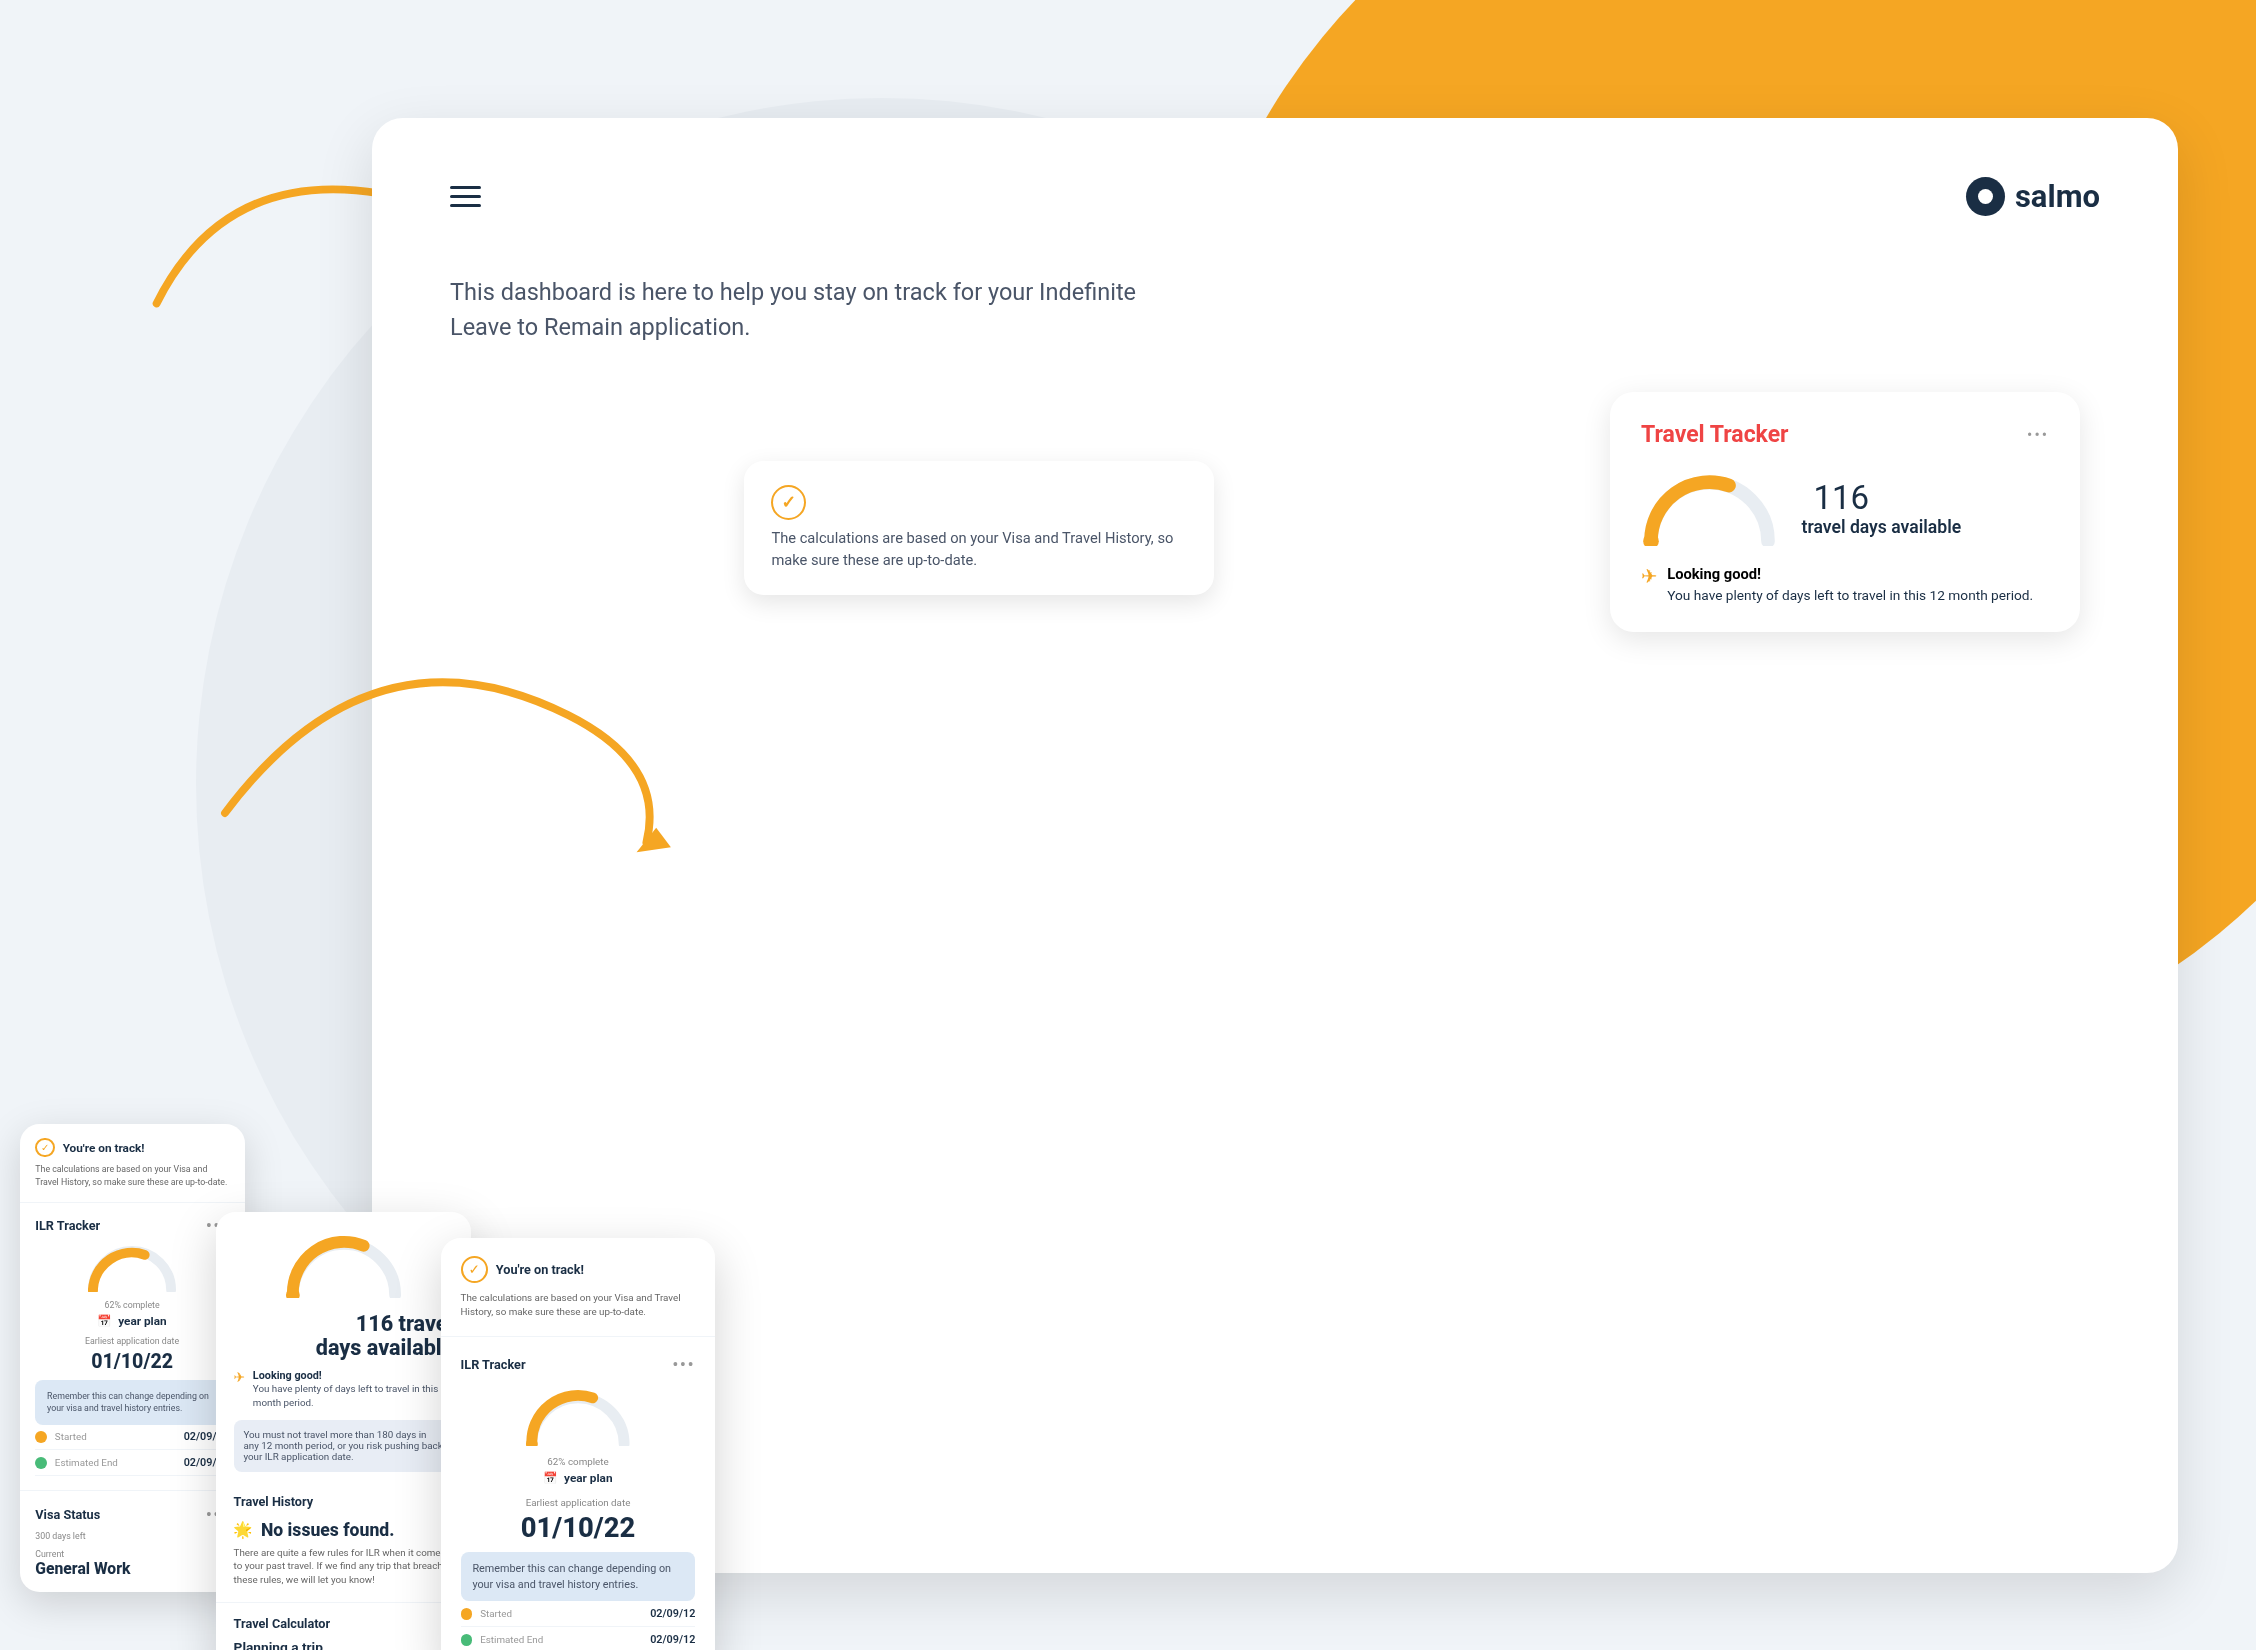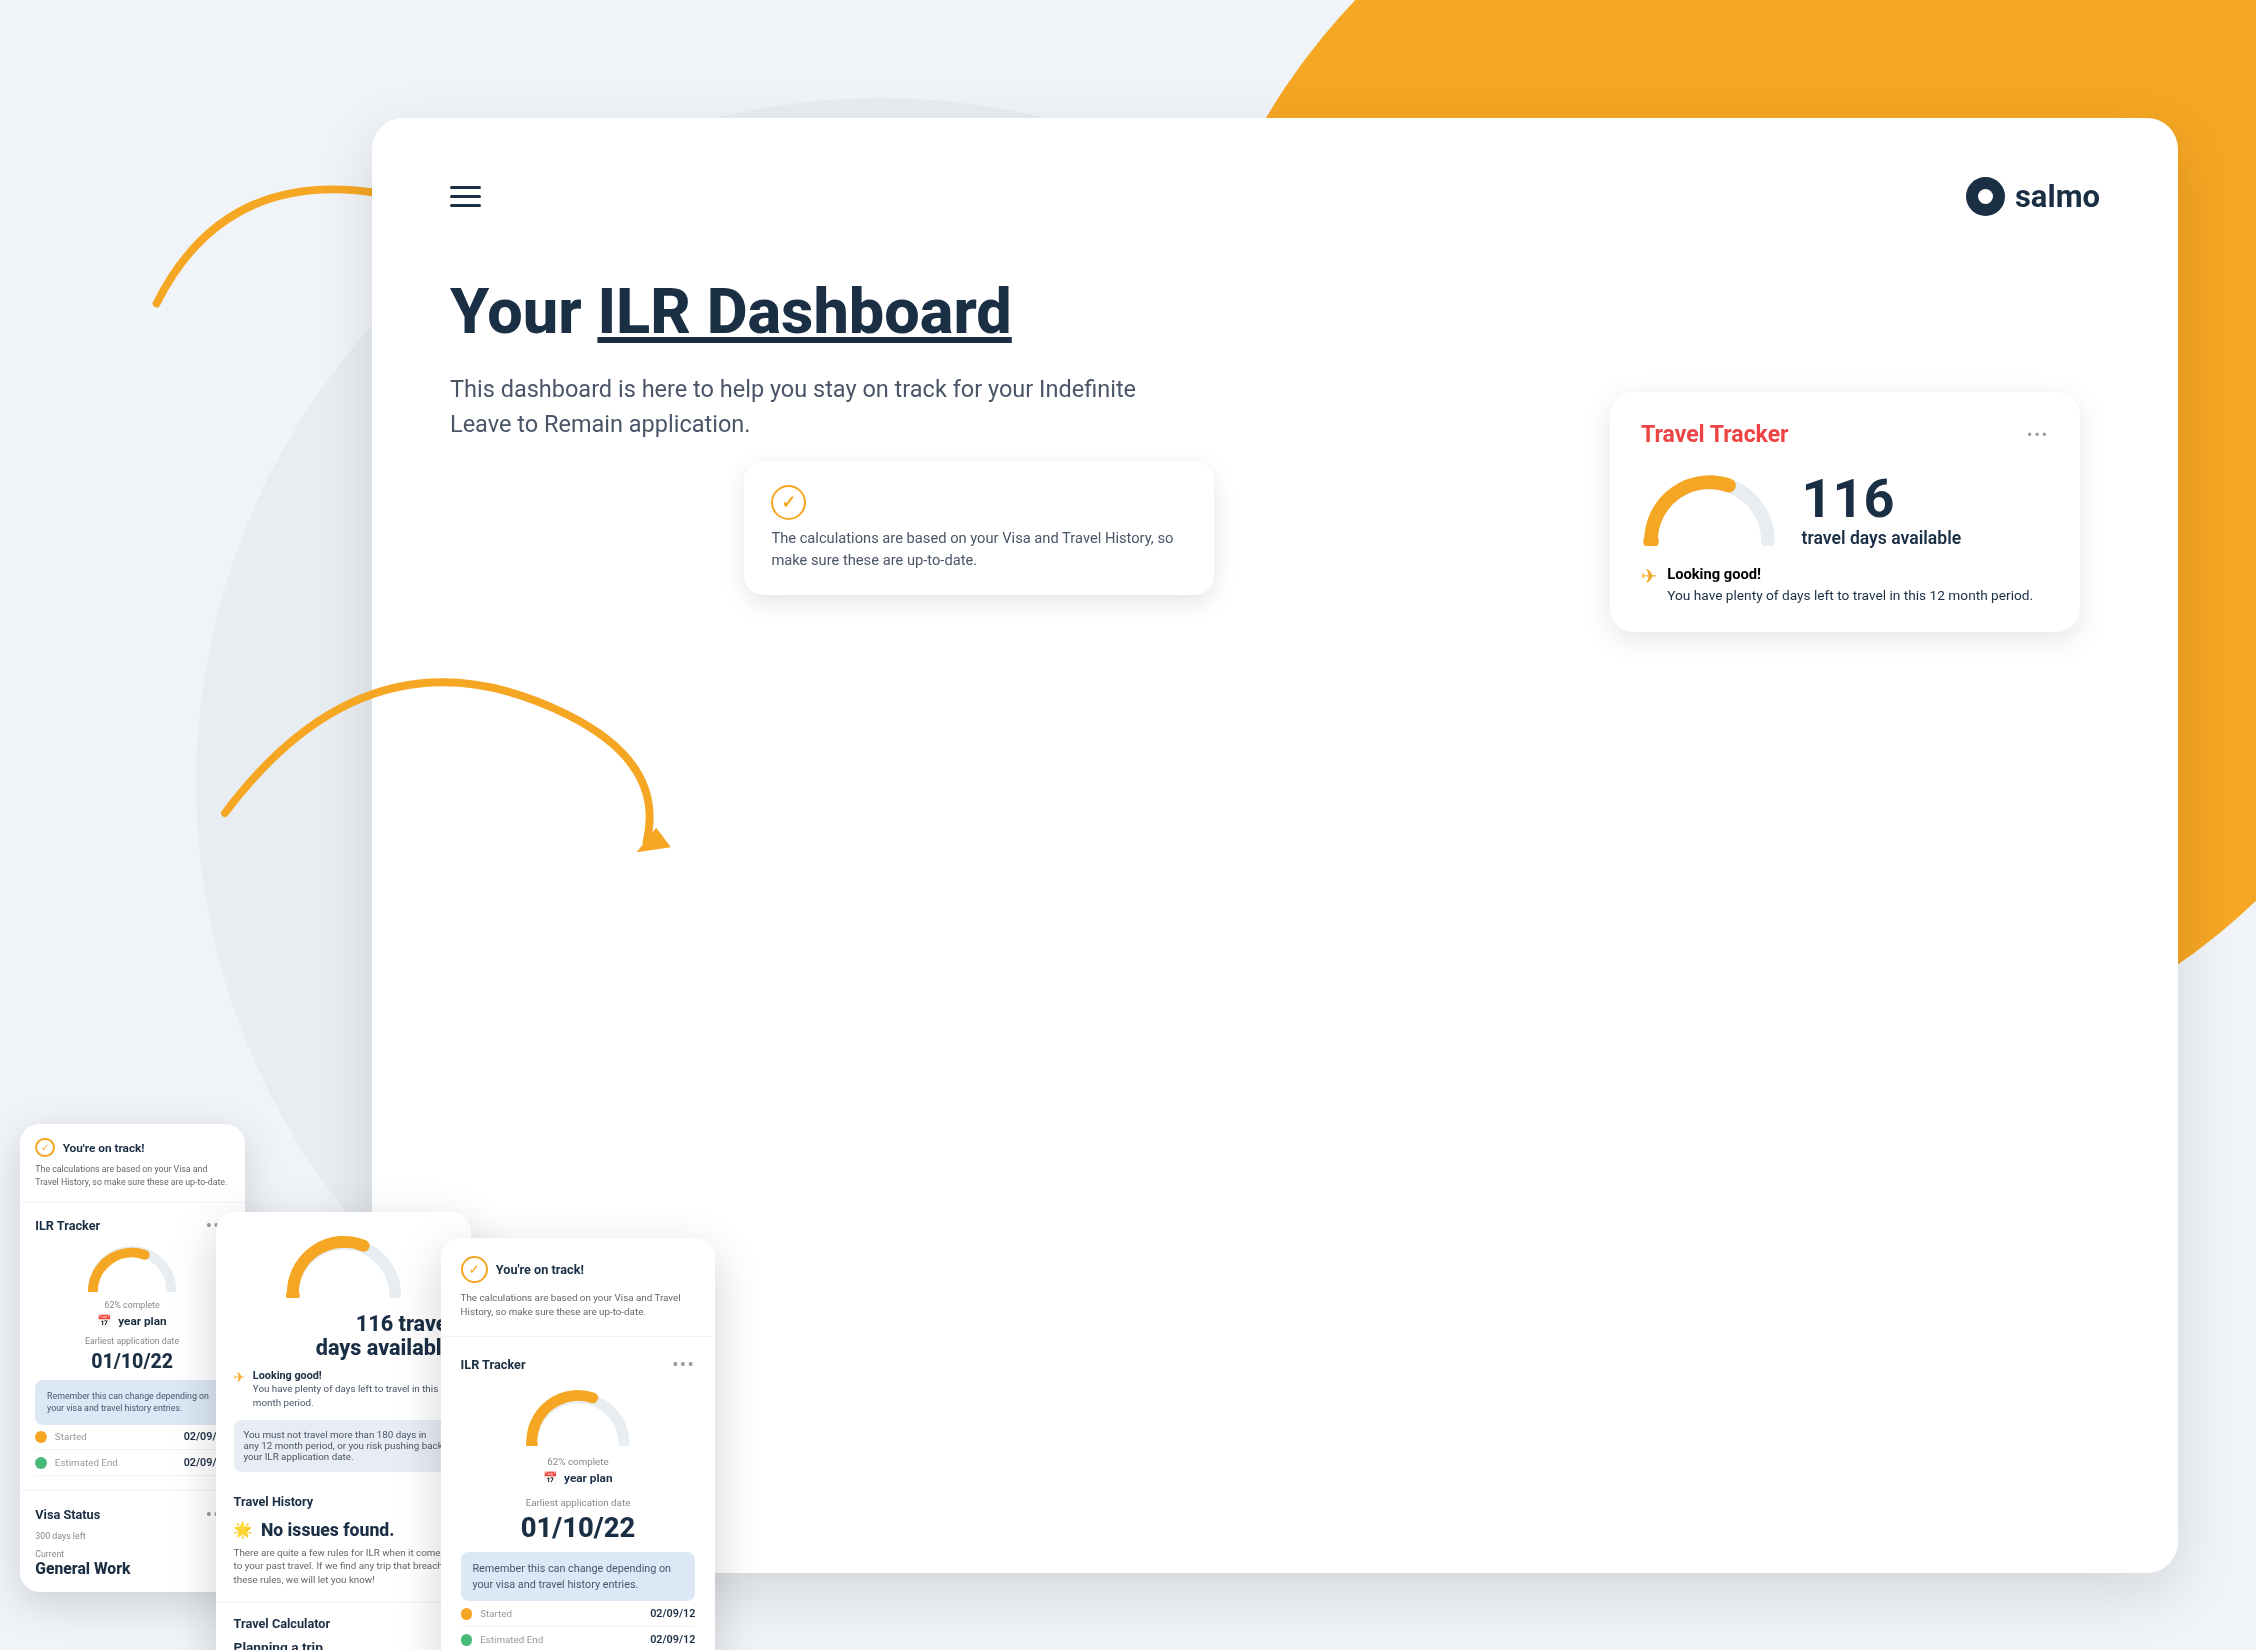--- a/index.html
+++ b/index.html
@@ -122,24 +122,25 @@
       display: flex;
       justify-content: space-between;
       align-items: center;
     }
     .three-dots {
       color: #999;
       letter-spacing: 2px;
       font-size: 15.7px;
     }
     .travel-days-number {
-      font-size: 54px;
-      font-weight: 700;
+      font-size: 33px;
+      font-weight: 400;
       color: #1a2e44;
       line-height: 1.1;
+      margin-left: 12px;
     }
     .travel-days-label {
       font-size: 17.6px;
       color: #1a2e44;
       font-weight: 600;
     }
     .looking-good {
       display: flex;
       align-items: flex-start;
       gap: 9.8px;
@@ -356,23 +357,20 @@
       <span></span>
       <span></span>
     </div>
     <div class="logo">
       <div class="logo-icon"></div>
       <span class="logo-text">salmo</span>
     </div>
   </div>
 
   <div>
-    <h1 class="hero-title">
-      <span>Your </span><span class="underline">ILR Dashboard</span>
-    </h1>
     <p class="hero-subtitle">This dashboard is here to help you stay on track for your Indefinite Leave to Remain application.</p>
   </div>
 
   <div class="right-panel">
     <div class="travel-tracker-card">
       <div class="tt-header">
         <span class="tt-title">Travel Tracker</span>
         <span class="three-dots">•••</span>
       </div>
       <div class="big-arc-wrap">

